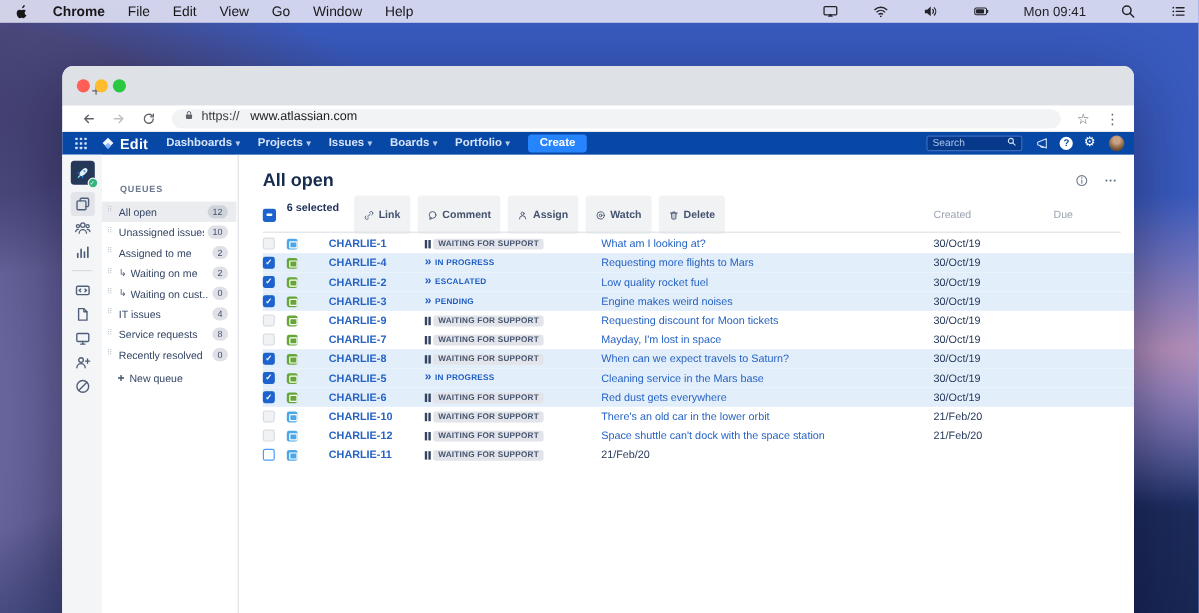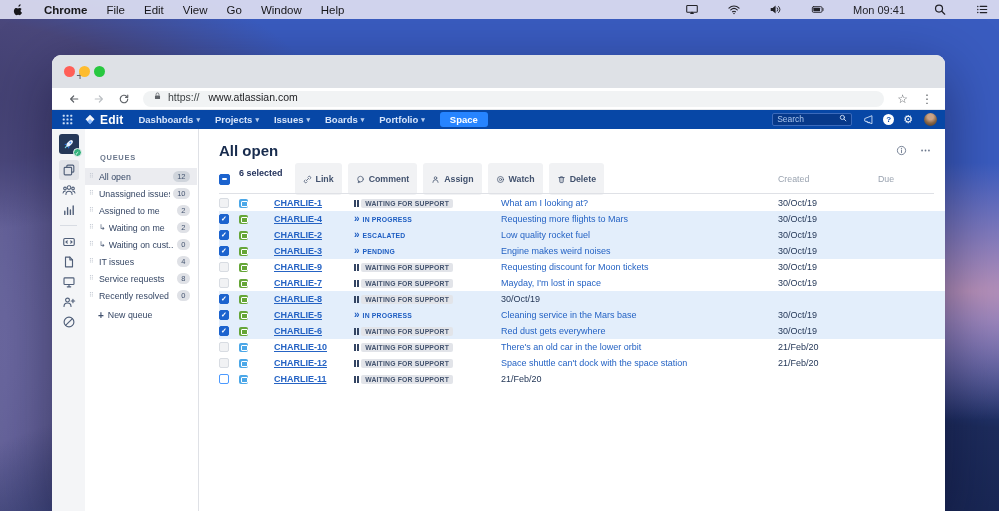--- a/index.html
+++ b/index.html
@@ -140,21 +140,21 @@
 
   .rows { margin-top:1px; }
   .row { height:16px; display:flex; align-items:center; padding-right:11px; }
   .row.hl { background:var(--row-selected); }
   .row .cb { margin-right:10px; }
   .type { width:9px; height:9px; border-radius:2px; margin-right:26px; flex:none; position:relative; }
   .type::after { content:""; position:absolute; left:2.2px; top:2.2px; width:4.6px; height:4.6px;
     border:1.1px solid #fff; border-radius:1px; }
   .type.green { background:var(--type-green); }
   .type.blue { background:var(--type-blue); }
-  .ikey { width:80px; flex:none; font-size:9px; font-weight:600; color:var(--link-blue);text-decoration:underline; }
+  .ikey { width:80px; flex:none; font-size:9px; font-weight:600; color:var(--link-blue); }
   .istatus { width:147px; flex:none; display:flex; align-items:center; }
   .pausebars { display:inline-flex; gap:1.5px; margin-right:2.5px; }
   .pausebars i { width:1.6px; height:7px; background:#344563; display:block; }
   .loz { background:#E2E4E9; color:#44546F; font-size:6.8px; font-weight:700; letter-spacing:0.2px;
     padding:1px 4px; border-radius:2px; white-space:nowrap; }
   .chev { color:var(--status-blue); font-size:10px; font-weight:700; margin-right:3px; line-height:0.8; }
   .st-active { font-size:6.8px; font-weight:700; letter-spacing:0.2px; color:var(--status-blue); white-space:nowrap; }
   .isummary { flex:1; min-width:0; font-size:9px; color:var(--link-blue); white-space:nowrap; overflow:hidden; }
   .icreated { width:100px; flex:none; font-size:9px; color:#253858; }
   .idue { width:56px; flex:none; }
@@ -307,21 +307,21 @@
           </span>
           <span class="jn-item">
             <span class="">Boards</span>
             <span class="jn-caret">▾</span>
           </span>
           <span class="jn-item">
             <span class="">Portfolio</span>
             <span class="jn-caret">▾</span>
           </span>
         </div>
-      <span class="create-btn">Space</span>
+      <span class="create-btn">Create</span>
       <span class="jn-spacer"></span>
       <div class="jn-search">
         <span class="jn-search-ph">Search</span>
         <span class="ic">
           <svg viewBox="0 0 16 16" fill="none" stroke="currentColor" stroke-width="1.8" stroke-linecap="round">
               <circle cx="6.8" cy="6.8" r="4.2"></circle>
               <path d="M10 10l3.8 3.8"></path>
             </svg>
         </span>
       </div>
@@ -637,20 +637,21 @@
               <span class="cb checked">✓</span>
               <span class="type green"></span>
               <span class="ikey">CHARLIE-8</span>
               <span class="istatus">
                 <span class="pausebars">
                   <i></i>
                   <i></i>
                 </span>
                 <span class="loz">WAITING FOR SUPPORT</span>
               </span>
+              <span class="isummary">When can we expect travels to Saturn?</span>
               <span class="icreated">30/Oct/19</span>
               <span class="idue"></span>
             </div>
             <div class="row hl">
               <span class="cb checked">✓</span>
               <span class="type green"></span>
               <span class="ikey">CHARLIE-5</span>
               <span class="istatus">
                 <span class="chev">»</span>
                 <span class="st-active">IN PROGRESS</span>

